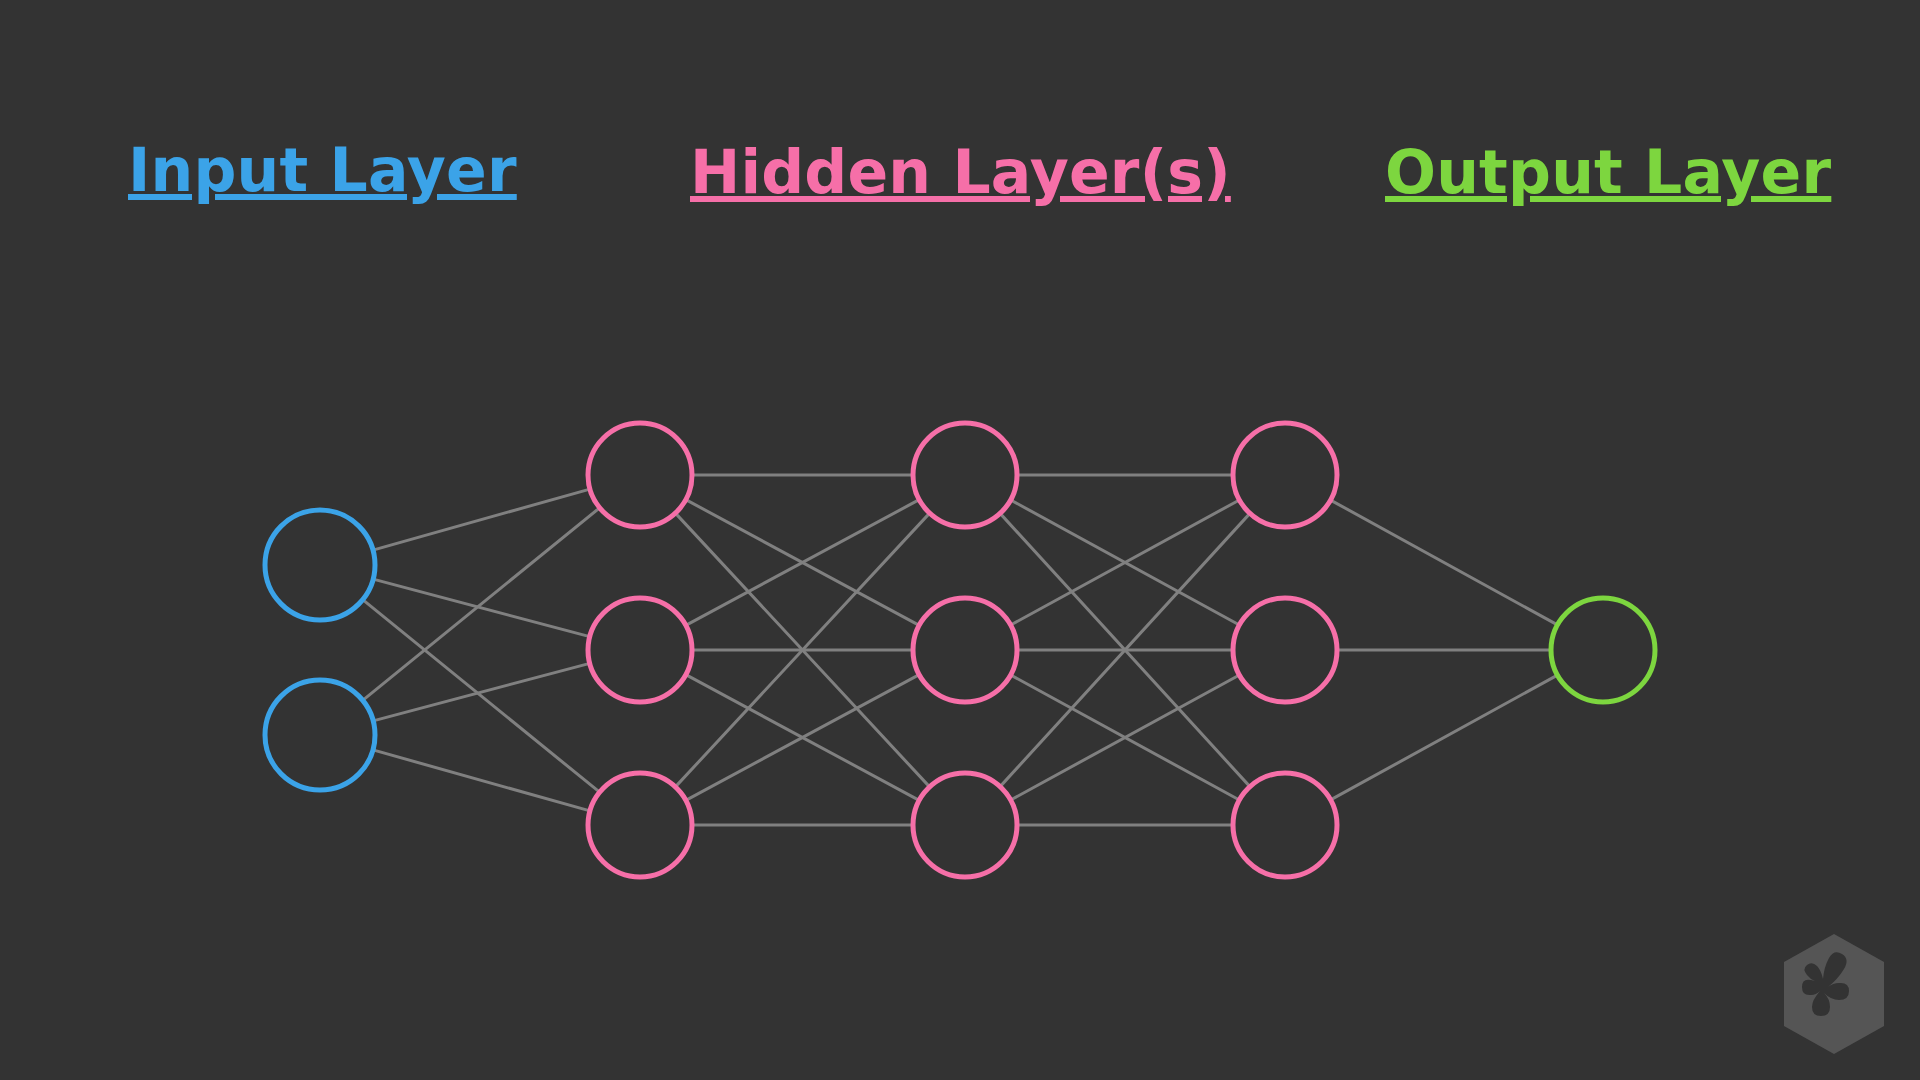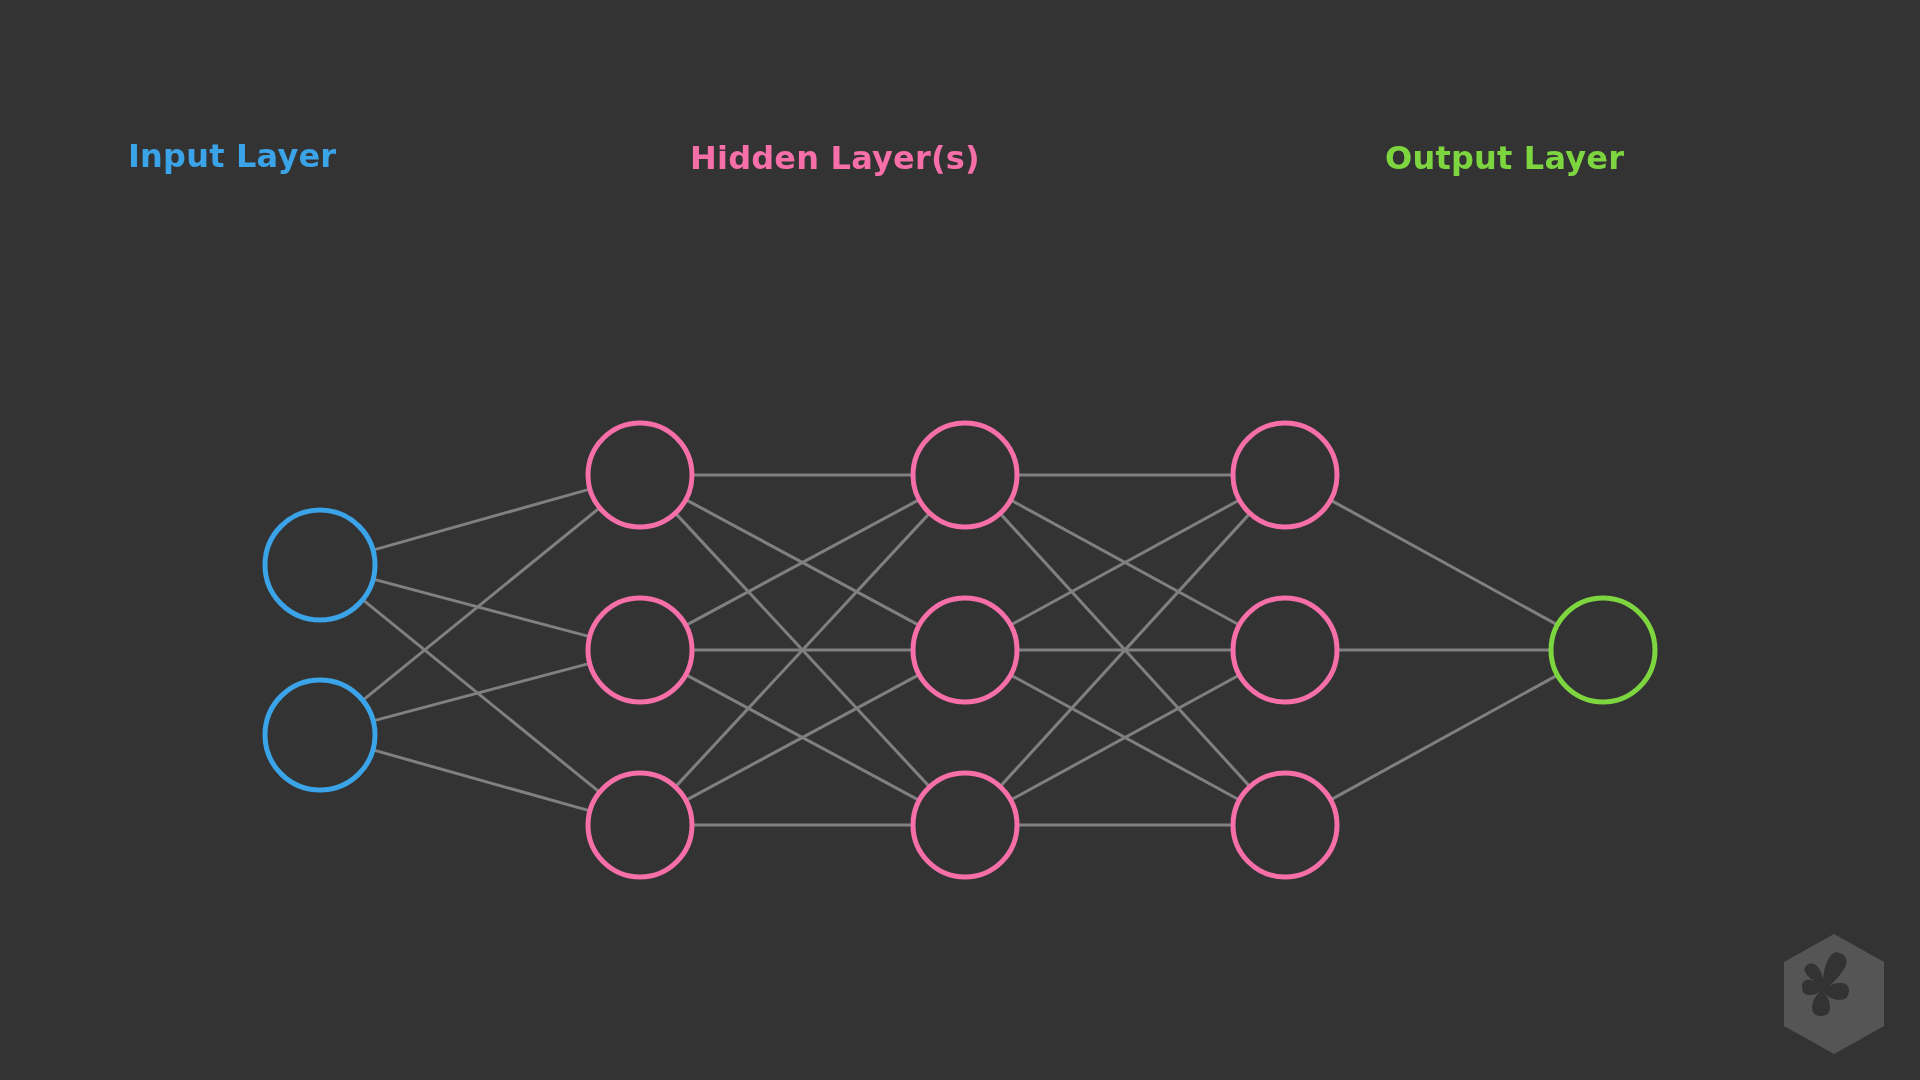--- a/index.html
+++ b/index.html
@@ -20,25 +20,26 @@
     position: absolute;
     inset: 0;
     width: 1920px;
     height: 1080px;
     display: block;
   }
   .layer-label {
     position: absolute;
     font-family: "DejaVu Sans", "Liberation Sans", sans-serif;
     font-weight: 700;
-    font-size: 32px;
+    font-size: 60px;
     letter-spacing: 0.2px;
     white-space: nowrap;
     line-height: 1;
     user-select: none;
+    text-decoration: underline;
   }
   #label-input  { left: 128px;  top: 140px; }
   #label-hidden { left: 690px;  top: 142px; }
   #label-output { left: 1385px; top: 142px; }
 
   #watermark {
     position: absolute;
     left: 1775px;
     top: 930px;
     width: 118px;

